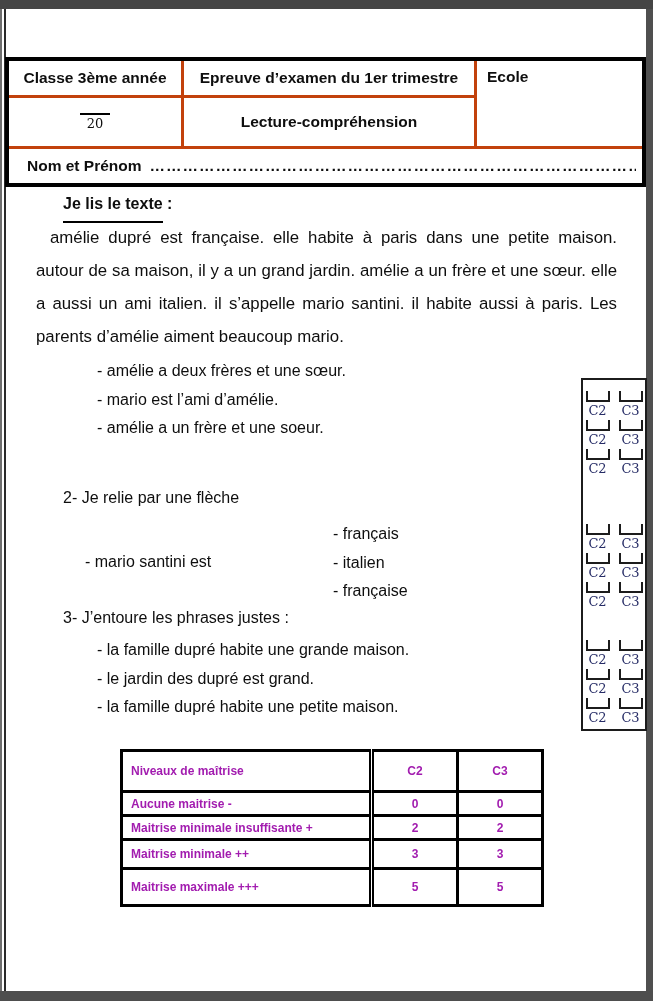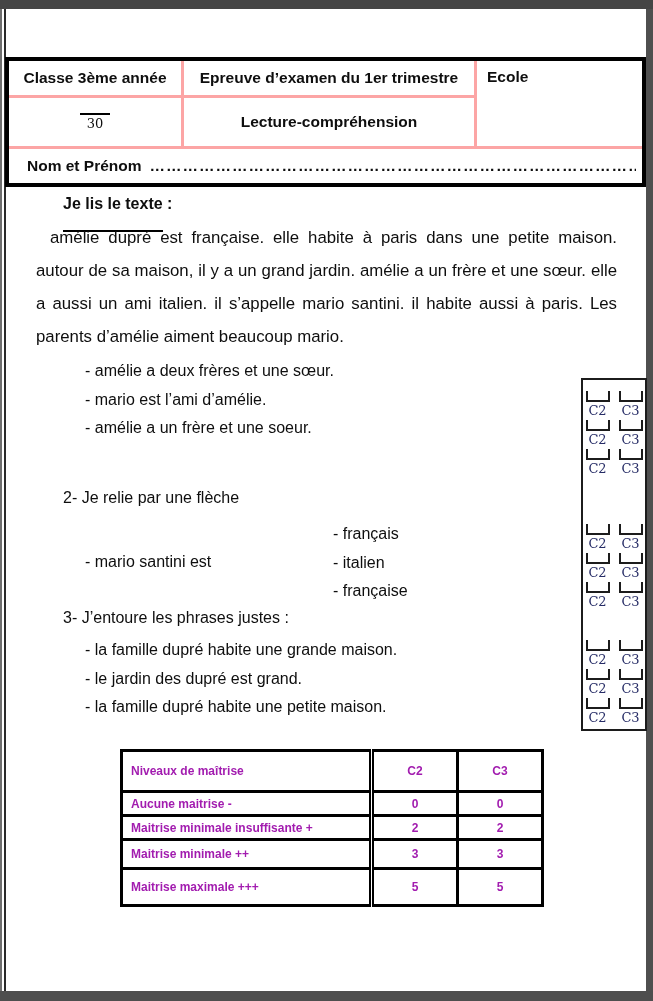--- a/index.html
+++ b/index.html
@@ -12,48 +12,48 @@
   .bottom-bar{position:absolute;left:0;top:991px;width:653px;height:10px;background:#4e4e4e;}
   .right-bar{position:absolute;left:646px;top:9px;width:7px;height:982px;background:#4f4f4f;}
   .left-line-a{position:absolute;left:0;top:9px;width:2px;height:982px;background:#6f6f6f;}
   .left-line-b{position:absolute;left:4px;top:9px;width:2px;height:982px;background:#2a2a2a;}
 
   
   .header-table{
     position:absolute;left:5px;top:57px;width:641px;
     border-collapse:collapse;border:4px solid #000;table-layout:fixed;
   }
-  .header-table td{border:3px solid #fca5a5;font-weight:bold;font-size:15.5px;}
+  .header-table td{border:3px solid #c2410c;font-weight:bold;font-size:15.5px;}
   .ht-c1{width:170px;text-align:center;vertical-align:middle;height:32px;}
   .ht-c2{width:288px;text-align:center;vertical-align:middle;}
   .ht-c3{vertical-align:top;padding:7px 0 16px 10px;}
   .ht-row2 td{height:46px;}
   .score{
     display:inline-block;border-top:2px solid #000;padding:2px 7px 0;
     font-family:"DejaVu Serif",serif;font-weight:normal;font-size:13px;line-height:14px;
   }
   .nom-cell{height:30px;padding:2px 6px 2px 18px;vertical-align:middle;}
   .nom-row{display:flex;align-items:baseline;overflow:hidden;white-space:nowrap;font-size:15.5px;font-weight:bold;}
   .nom-dots{overflow:hidden;margin-left:8px;letter-spacing:1px;flex:1;}
 
   
   .reading-title{position:absolute;left:63px;top:195px;font-size:16px;font-weight:bold;}
-  .reading-title .ul{border-bottom:2px solid #000;padding-bottom:18px;}
+  .reading-title .ul{border-bottom:2px solid #000;padding-bottom:9px;}
   .reading-text{
     position:absolute;left:36px;top:221px;width:581px;
     font-size:16.8px;line-height:33px;text-align:justify;text-indent:14px;
   }
 
   
   .question{position:absolute;left:63px;font-size:16px;}
   .q1{top:357px;width:470px;}
   .q2{top:489px;width:470px;height:116px;}
   .q3{top:609px;width:470px;}
   .q-prompt{margin:0 0 9px 0;white-space:nowrap;}
-  .q-items{margin-left:22px;line-height:28.5px;}
+  .q-items{margin-left:34px;line-height:28.5px;}
   .q-items div{white-space:nowrap;}
   .q2-subject{position:absolute;left:22px;top:64px;white-space:nowrap;}
   .q2-options{position:absolute;left:270px;top:31px;line-height:28.5px;}
   .q2-options div{white-space:nowrap;}
 
   
   .grading-box{
     position:absolute;left:581px;top:378px;width:66px;height:353px;
     border:2px solid #1c1c1c;box-sizing:border-box;padding-top:9px;
   }
@@ -100,21 +100,21 @@
 
   <table class="header-table">
     <tbody>
         <tr>
       <td class="ht-c1">Classe 3ème année</td>
       <td class="ht-c2">Epreuve d’examen du 1er trimestre</td>
       <td class="ht-c3" rowspan="2">Ecole</td>
     </tr>
     <tr class="ht-row2">
       <td class="ht-c1">
-        <span class="score">30</span>
+        <span class="score">20</span>
       </td>
       <td class="ht-c2">Lecture-compréhension</td>
     </tr>
     <tr>
       <td class="nom-cell" colspan="3">
         <div class="nom-row">
           <span>Nom et Prénom</span>
           <span class="nom-dots">………………………………………………………………………………………………………</span>
         </div>
       </td>

